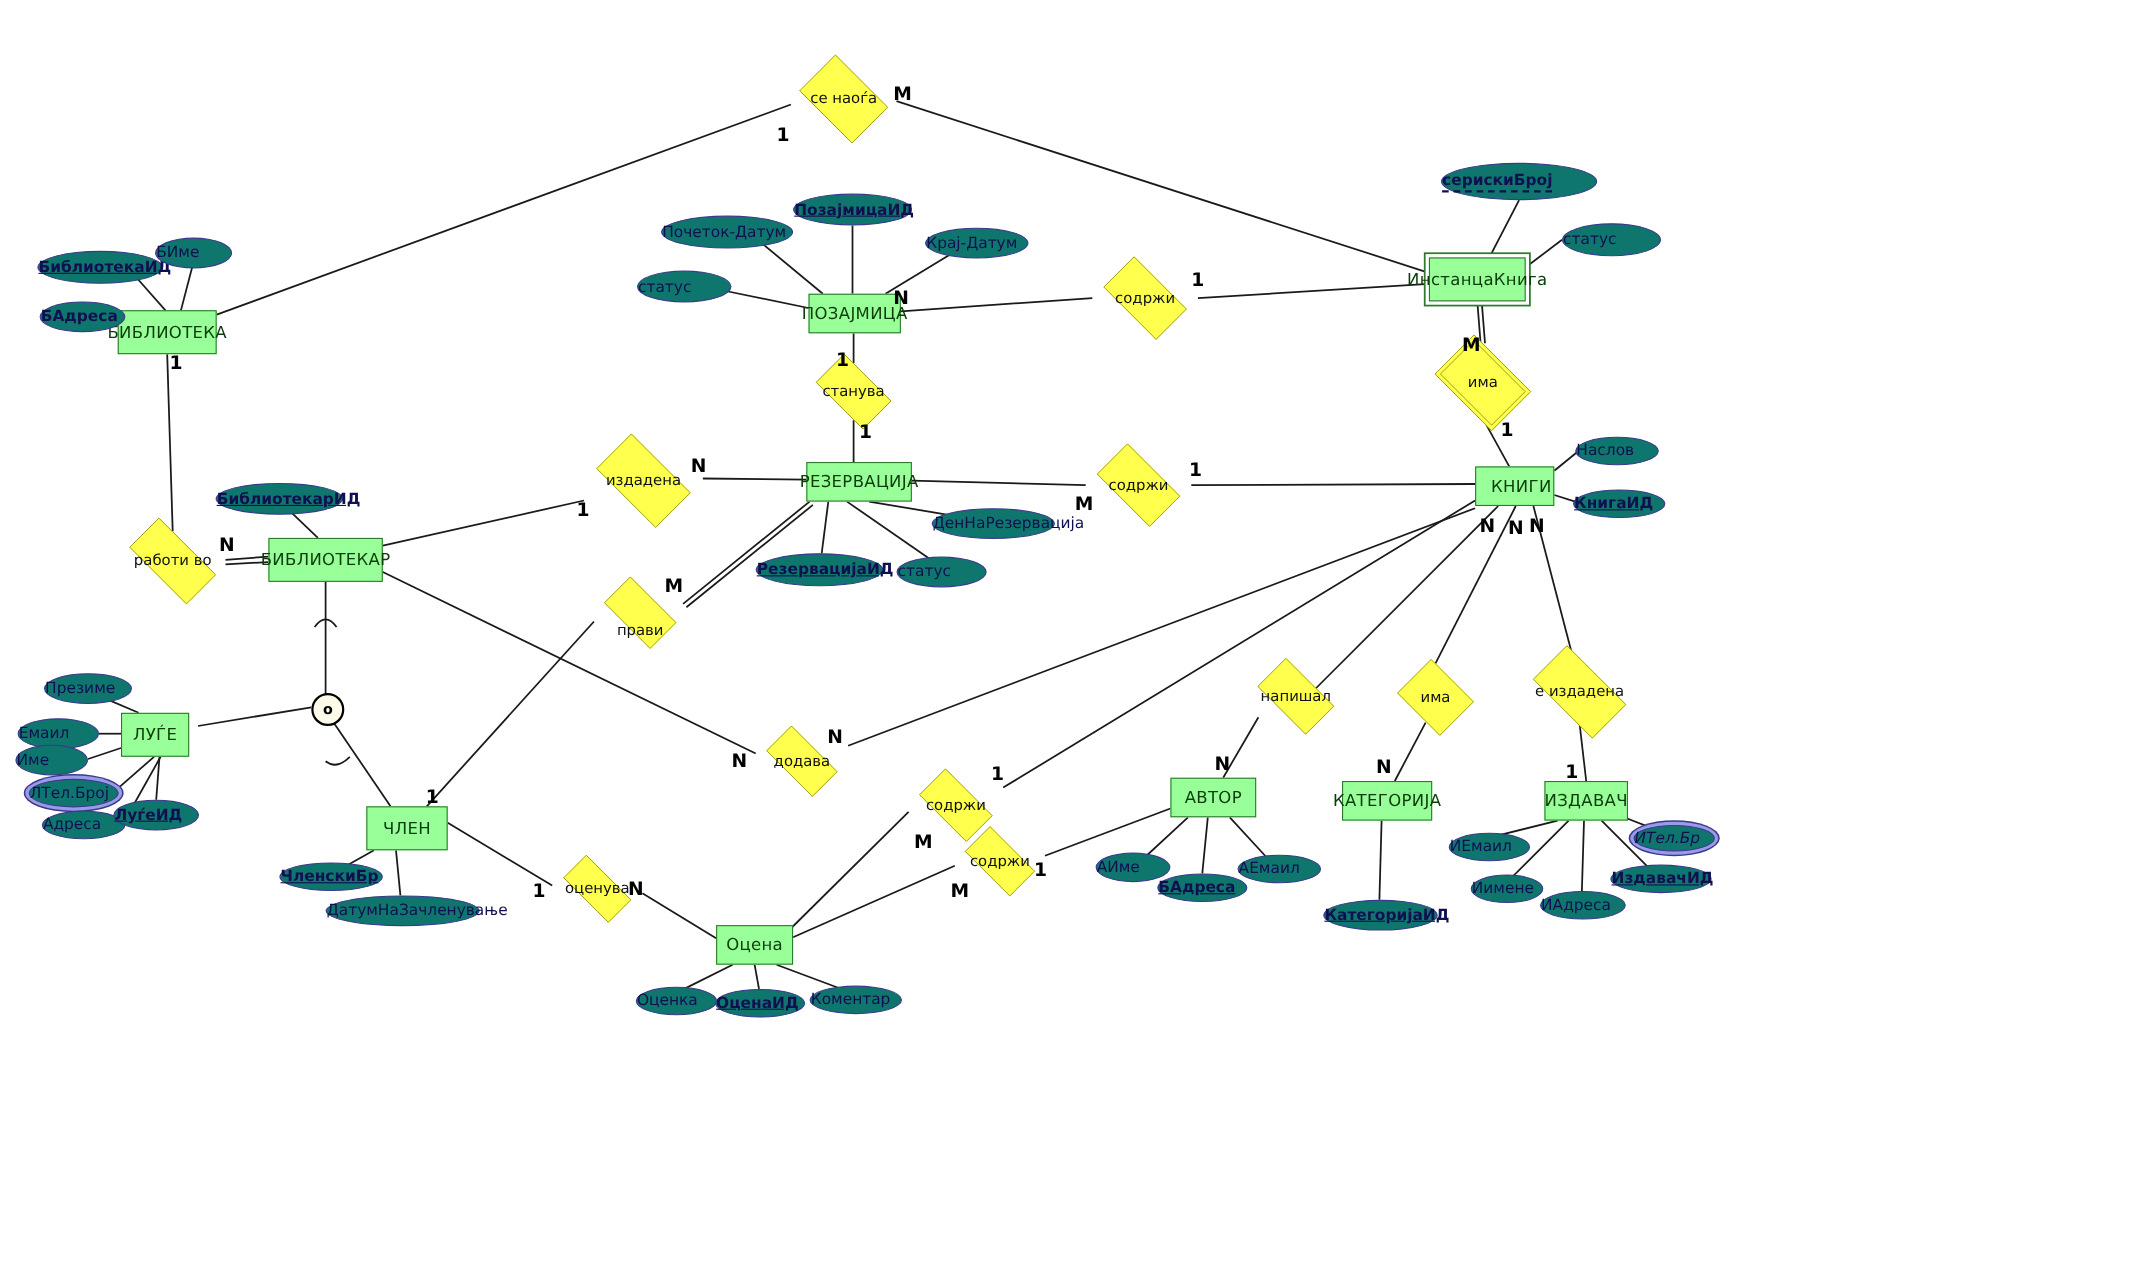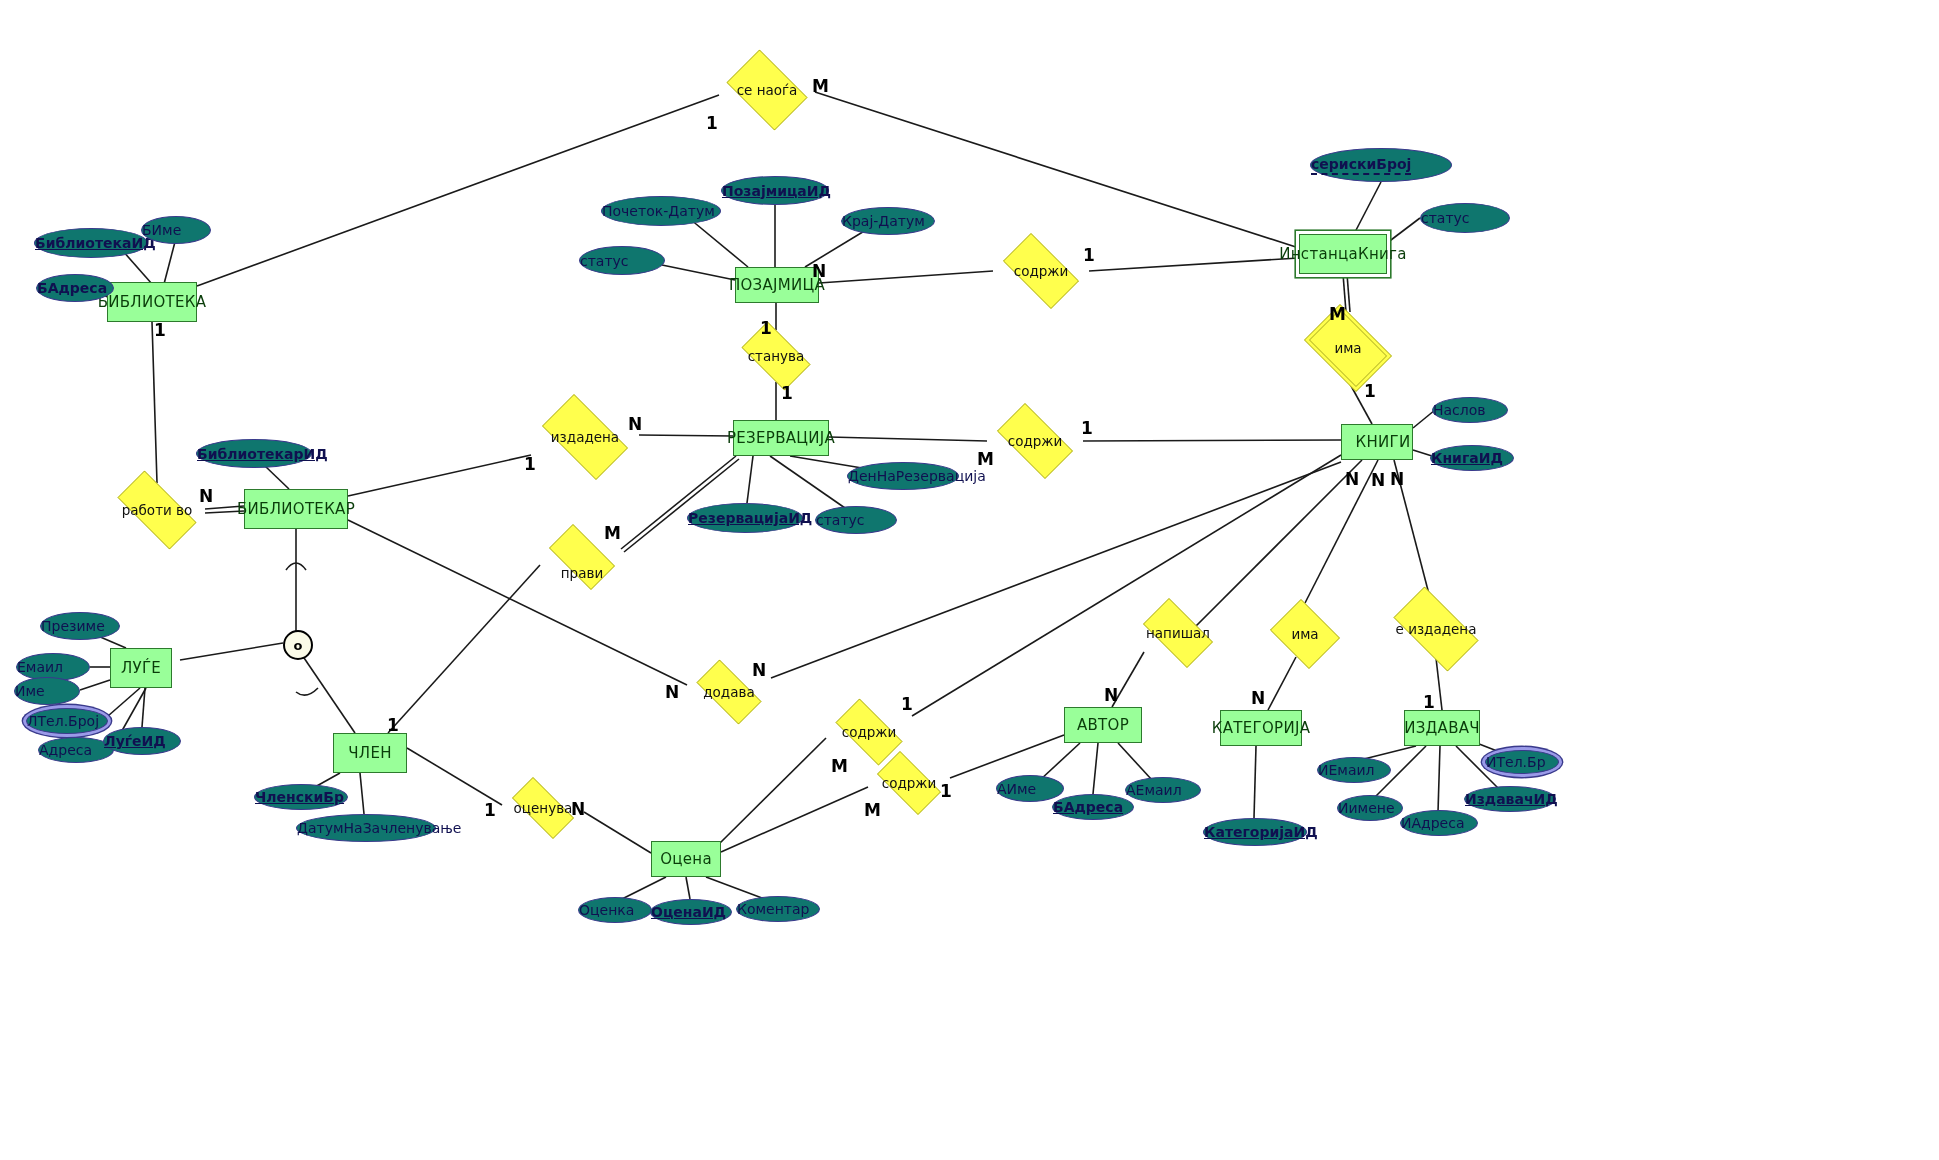--- a/index.html
+++ b/index.html
@@ -285,21 +285,21 @@
       </div>
       <div class="attr" style="left: 1337px; top: 795px; width: 66px; height: 26px;">
         <span>Иименe</span>
       </div>
       <div class="attr" style="left: 1400px; top: 810px; width: 78px; height: 26px;">
         <span>ИАдреса</span>
       </div>
       <div class="attr key" style="left: 1464px; top: 786px; width: 92px; height: 26px;">
         <span>ИздавачИД</span>
       </div>
-      <div class="attr multi" style="left: 1485px; top: 750px; width: 74px; height: 24px;">
+      <div class="attr multi" style="left: 1485px; top: 750px; width: 74px; height: 24px; font-style: italic;">
         <span>ИТел.Бр</span>
       </div>
       <div class="attr" style="left: 578px; top: 897px; width: 74px; height: 26px;">
         <span>Оценка</span>
       </div>
       <div class="attr key" style="left: 650px; top: 899px; width: 82px; height: 26px;">
         <span>ОценаИД</span>
       </div>
       <div class="attr" style="left: 736px; top: 896px; width: 84px; height: 26px;">
         <span>Коментар</span>

